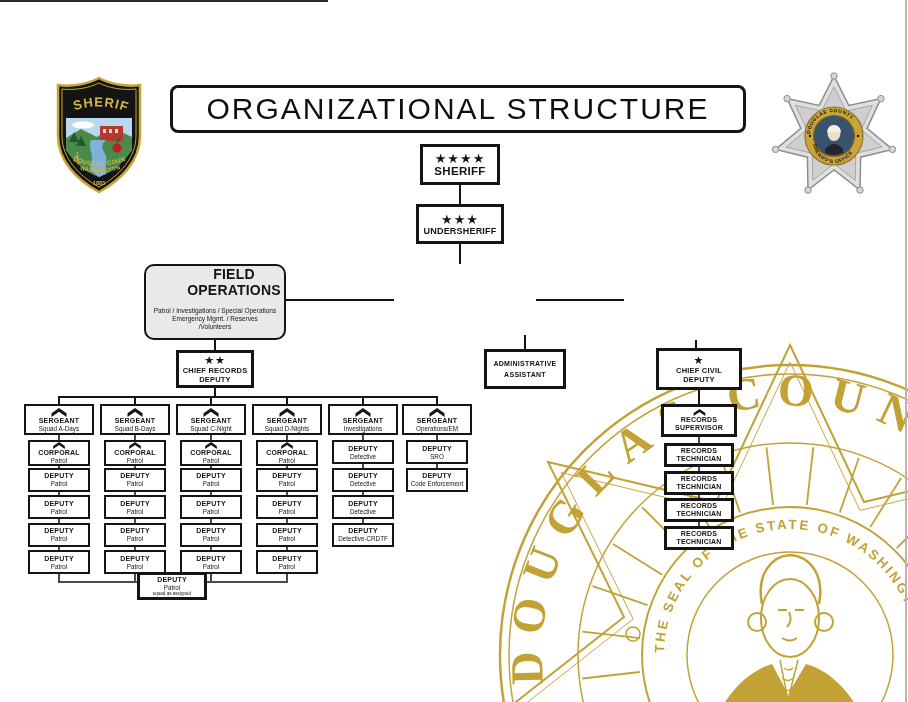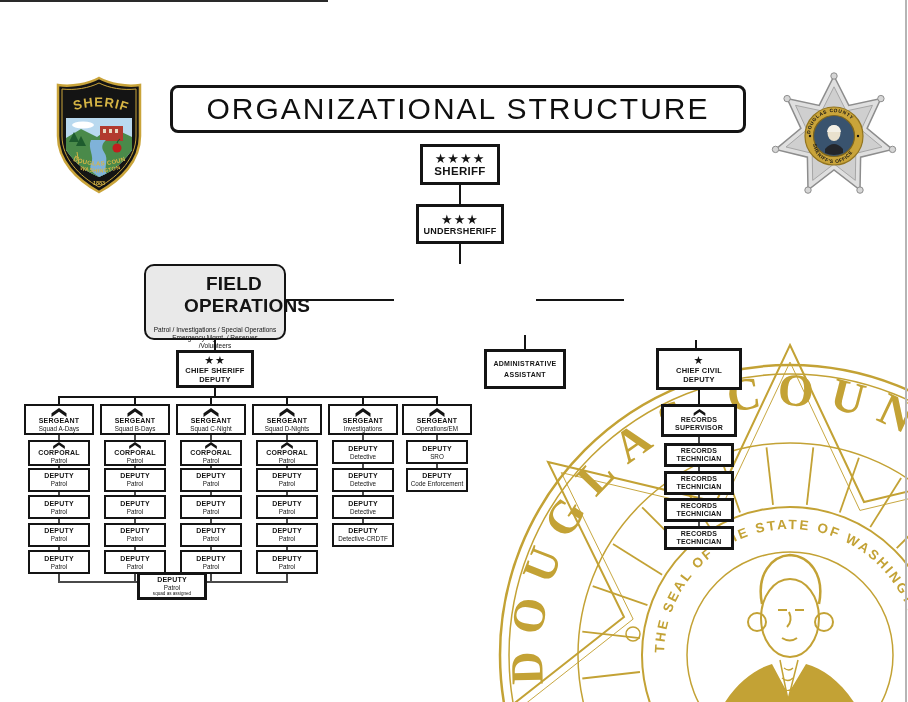--- a/index.html
+++ b/index.html
@@ -16,21 +16,21 @@
   .detail{font-size:6.3px;line-height:7px;}
   .note{font-size:4.6px;line-height:5px;}
   .bigbox{position:absolute;background:#fff;border:3.5px solid #141414;box-sizing:border-box;
         display:flex;flex-direction:column;align-items:center;justify-content:center;text-align:center;}
   .stars{font-size:13px;line-height:13px;letter-spacing:1px;}
   .chief{border-width:3px;}
   .chief .stars{font-size:11px;line-height:11px;}
   .chief .rank{font-size:7.5px;line-height:9px;}
   .division{position:absolute;background:#e9e9e9;border:2.5px solid #141414;border-radius:10px;
         box-sizing:border-box;text-align:center;}
-  .division .dtitle{font-weight:bold;font-size:19px;letter-spacing:.2px;margin-top:7px;padding-left:38px;}
+  .division .dtitle{font-weight:bold;font-size:14px;letter-spacing:.2px;padding-left:38px;}
   .division .dlines{font-size:6.5px;line-height:8px;margin-top:9px;}
   .titlebox{position:absolute;left:170px;top:85px;width:570px;height:42px;border:3px solid #141414;
         border-radius:8px;display:flex;align-items:center;justify-content:center;
         font-size:30px;letter-spacing:2px;color:#0f0f0f;background:#fff;}
   .patch{position:absolute;left:53px;top:76px;width:92px;height:118px;}
   .badge{position:absolute;left:762px;top:72px;width:145px;height:132px;}
   .wm{position:absolute;left:0;top:0;width:908px;height:702px;pointer-events:none;}
   .sheriffbox .bigtitle{font-size:11.5px;font-weight:bold;letter-spacing:.3px;}
   .underbox .bigtitle{font-size:9px;font-weight:bold;letter-spacing:.2px;}
   .aa .rank{font-size:7px;line-height:11px;letter-spacing:.3px;}
@@ -206,21 +206,21 @@
     <div class="dtitle">FIELD OPERATIONS</div>
     <div class="dlines">
       <div>Patrol / Investigations / Special Operations</div>
       <div>Emergency Mgmt. / Reserves</div>
       <div>/Volunteers</div>
     </div>
   </div>
 
   <div class="bigbox chief" style="left:176px;top:350px;width:78px;height:38px;">
     <div class="stars">★★</div>
-    <div class="rank">CHIEF SHERIFF</div>
+    <div class="rank">CHIEF RECORDS</div>
     <div class="rank">DEPUTY</div>
   </div>
   <div class="bigbox chief aa" style="left:484px;top:349px;width:82px;height:40px;">
     <div class="rank">ADMINISTRATIVE</div>
     <div class="rank">ASSISTANT</div>
   </div>
   <div class="bigbox chief" style="left:656px;top:348px;width:86px;height:42px;">
     <div class="stars">★</div>
     <div class="rank">CHIEF CIVIL</div>
     <div class="rank">DEPUTY</div>

